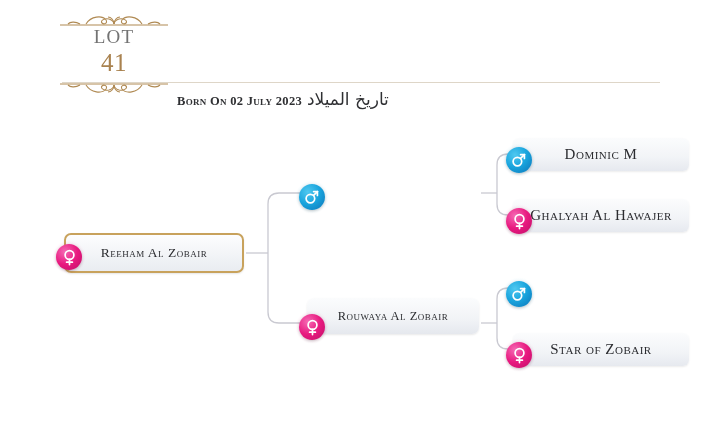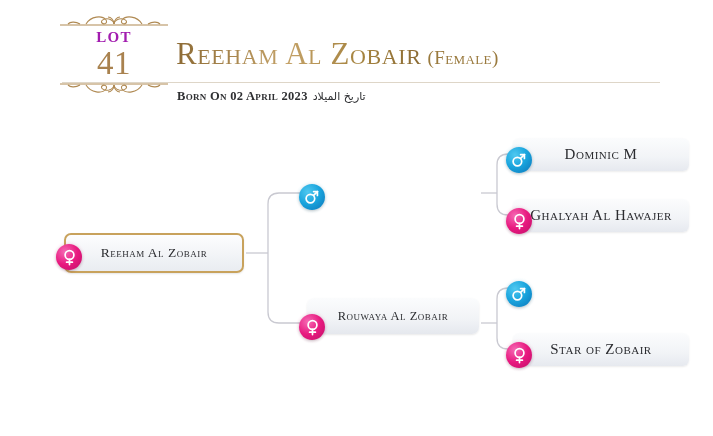--- a/index.html
+++ b/index.html
@@ -35,30 +35,29 @@
     display: block;
     overflow: visible;
   }
   .flourish path, .flourish line {
     stroke: #b08a53;
     fill: none;
     stroke-width: 1.1;
   }
   #lot-word {
     font-family: "Liberation Serif", serif;
-    font-size: 15px;
+    font-size: 19px;
     letter-spacing: 1.2px;
-    color: #a21caf;
+    color: #737373;
     line-height: 20px;
     margin-top: -1px;
-    font-weight: bold;
   }
   #lot-number {
     font-family: "Liberation Serif", serif;
-    font-size: 33px;
+    font-size: 25px;
     color: #a9824f;
     line-height: 32px;
     letter-spacing: 0.5px;
   }
 
   #title-block {
     position: absolute;
     left: 176px; top: 36px;
   }
   #animal-title {
@@ -97,21 +96,21 @@
     font-family: "Liberation Serif", serif;
     font-size: 12.5px;
     font-variant: small-caps;
     font-weight: bold;
     letter-spacing: 0.3px;
     color: #2f3033;
     white-space: nowrap;
   }
   #born-arabic {
     font-family: "DejaVu Sans", sans-serif;
-    font-size: 11px;
+    font-size: 17px;
     font-weight: normal;
     font-variant: normal;
     color: #2f3033;
     margin-left: 5px;
     direction: rtl;
     display: inline-block;
   }
 
   
   #tree { position: absolute; left: 0; top: 120px; width: 713px; height: 316px; }
@@ -230,28 +229,25 @@
       <line x1="2" y1="13" x2="110" y2="13"></line>
       <path d="M28 12 C33 4, 44 3, 48 8 C50 11, 46 13, 44 11 C42 9, 46 6, 51 7 C55 8, 56 11, 56 12"></path>
       <path d="M84 12 C79 4, 68 3, 64 8 C62 11, 66 13, 68 11 C70 9, 66 6, 61 7 C57 8, 56 11, 56 12"></path>
       <path d="M56 12 C56 8, 53 5, 50 5"></path>
       <path d="M56 12 C56 8, 59 5, 62 5"></path>
       <path d="M22 12 C17 9, 12 10, 10 12"></path>
       <path d="M90 12 C95 9, 100 10, 102 12"></path>
     </svg>
   </div>
 
-  <div id="title-block">
-    <span id="animal-title">Reeham Al Zobair</span><span id="animal-sex">(Female)</span>
-  </div>
 
   <div id="header-rule"></div>
 
   <div id="born-line">
-    <span>Born On 02 April 2023</span><span id="born-arabic">تاريخ الميلاد</span>
+    <span>Born On 02 July 2023</span><span id="born-arabic">تاريخ الميلاد</span>
   </div>
 </div>
 
 <div id="tree">
 
   <svg id="connectors" viewBox="0 0 713 316">
 
     <path d="M246 133 H268"></path>
 
     <path d="M268 133 V84 Q268 73 279 73 H305"></path>

